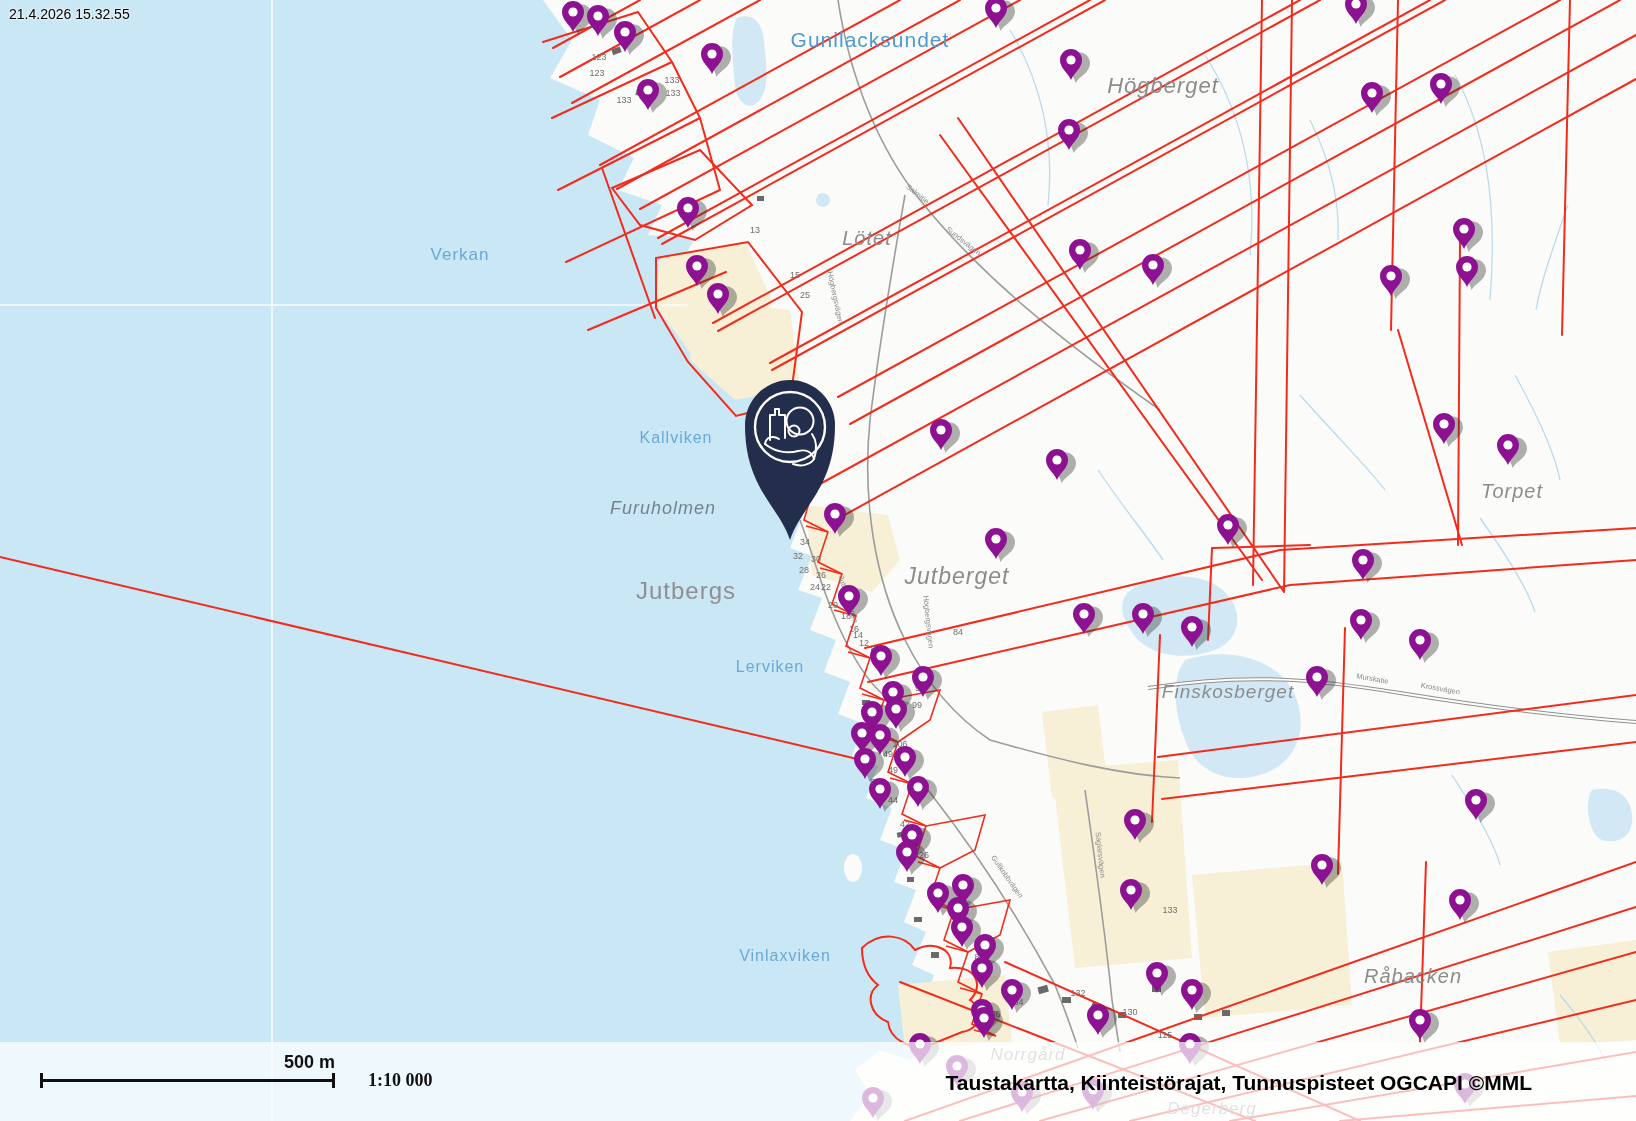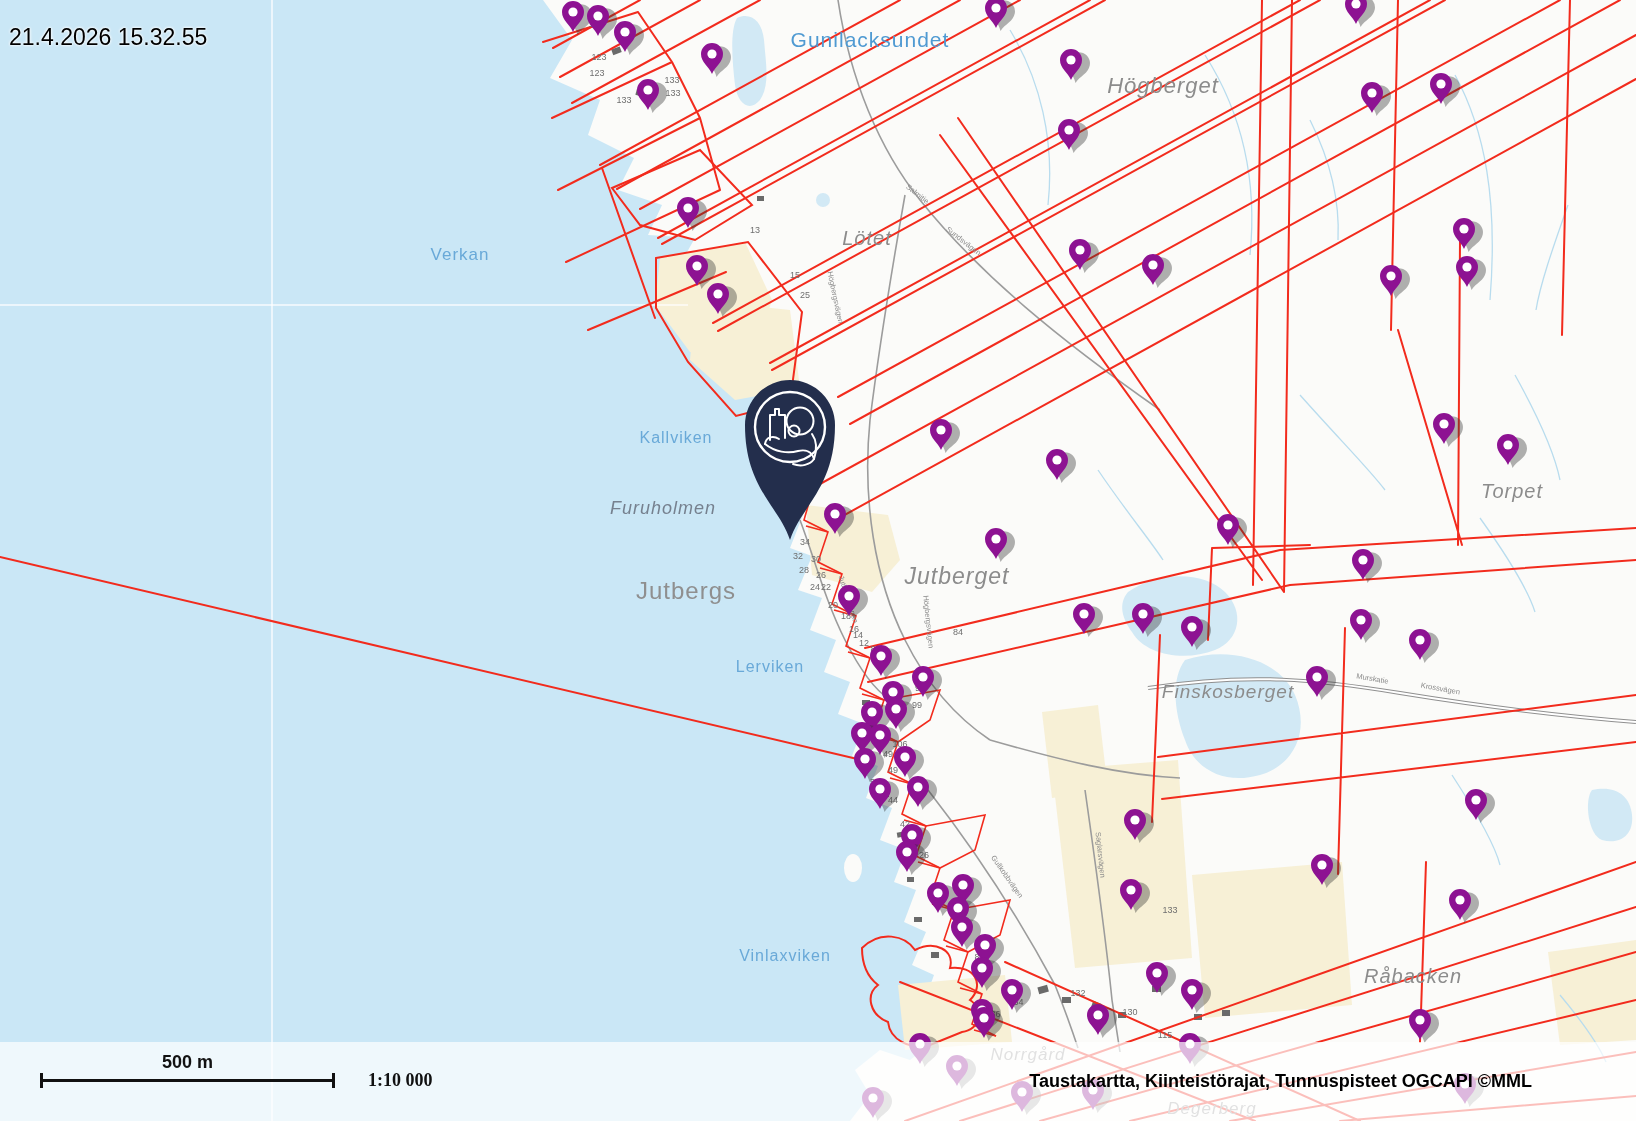--- a/index.html
+++ b/index.html
@@ -23,25 +23,25 @@
   .road-cased{stroke:#8f8f8f;stroke-width:4;fill:none;}
   .road-core{stroke:#ffffff;stroke-width:2;fill:none;}
   .ditch{stroke:#b8dcee;stroke-width:1.3;fill:none;}
   .grat{stroke:#ffffff;stroke-width:1.5;opacity:.85;}
   .bld{fill:#6a6a6a;}
 
   .footer-band{position:absolute;left:0;top:1042px;width:1636px;height:79px;
                background:rgba(255,255,255,.70);}
   .scalebar-line{position:absolute;left:40px;top:1079px;width:295px;height:3px;background:#111;}
   .scalebar-tick{position:absolute;width:3px;height:15px;top:1073px;background:#111;}
-  .scalebar-label{position:absolute;left:40px;top:1052px;width:295px;text-align:center;
+  .scalebar-label{position:absolute;left:40px;top:1052px;width:295px;text-align:right;
                   font-size:18px;font-weight:700;color:#111;}
   .scale-ratio{position:absolute;left:368px;top:1070px;font-size:18px;font-weight:700;color:#111;font-family:Liberation Serif, serif;}
-  .attribution{position:absolute;right:104px;top:1071px;font-size:18px;font-weight:700;color:#000;}
-  .timestamp{position:absolute;left:9px;top:24px;font-size:23px;color:#000;
+  .attribution{position:absolute;right:104px;top:1071px;font-size:21px;font-weight:700;color:#000;}
+  .timestamp{position:absolute;left:9px;top:6px;font-size:14px;color:#000;
              text-shadow:0 0 3px #fff,0 0 3px #fff;}
 </style>
 </head>
 <body>
 
 <div class="stage">
 
   <svg id="map-svg" width="1636" height="1121" viewBox="0 0 1636 1121">
 
     <rect x="0" y="0" width="1636" height="1121" fill="var(--water,#cae7f6)"></rect>

